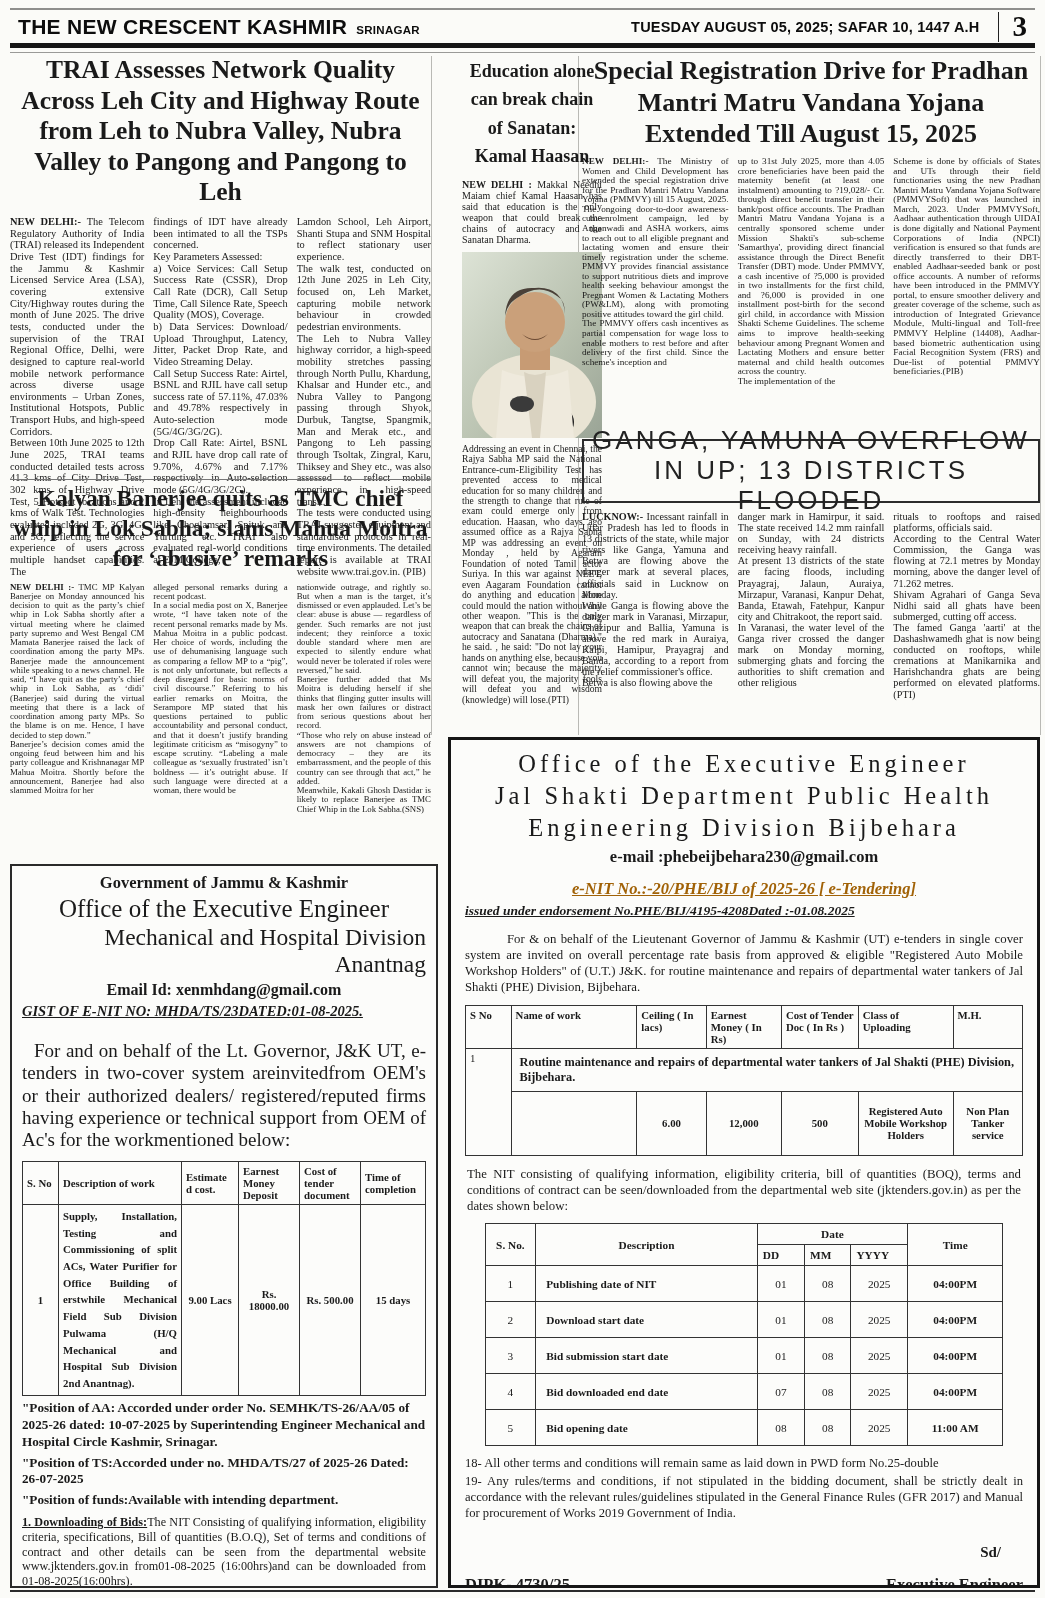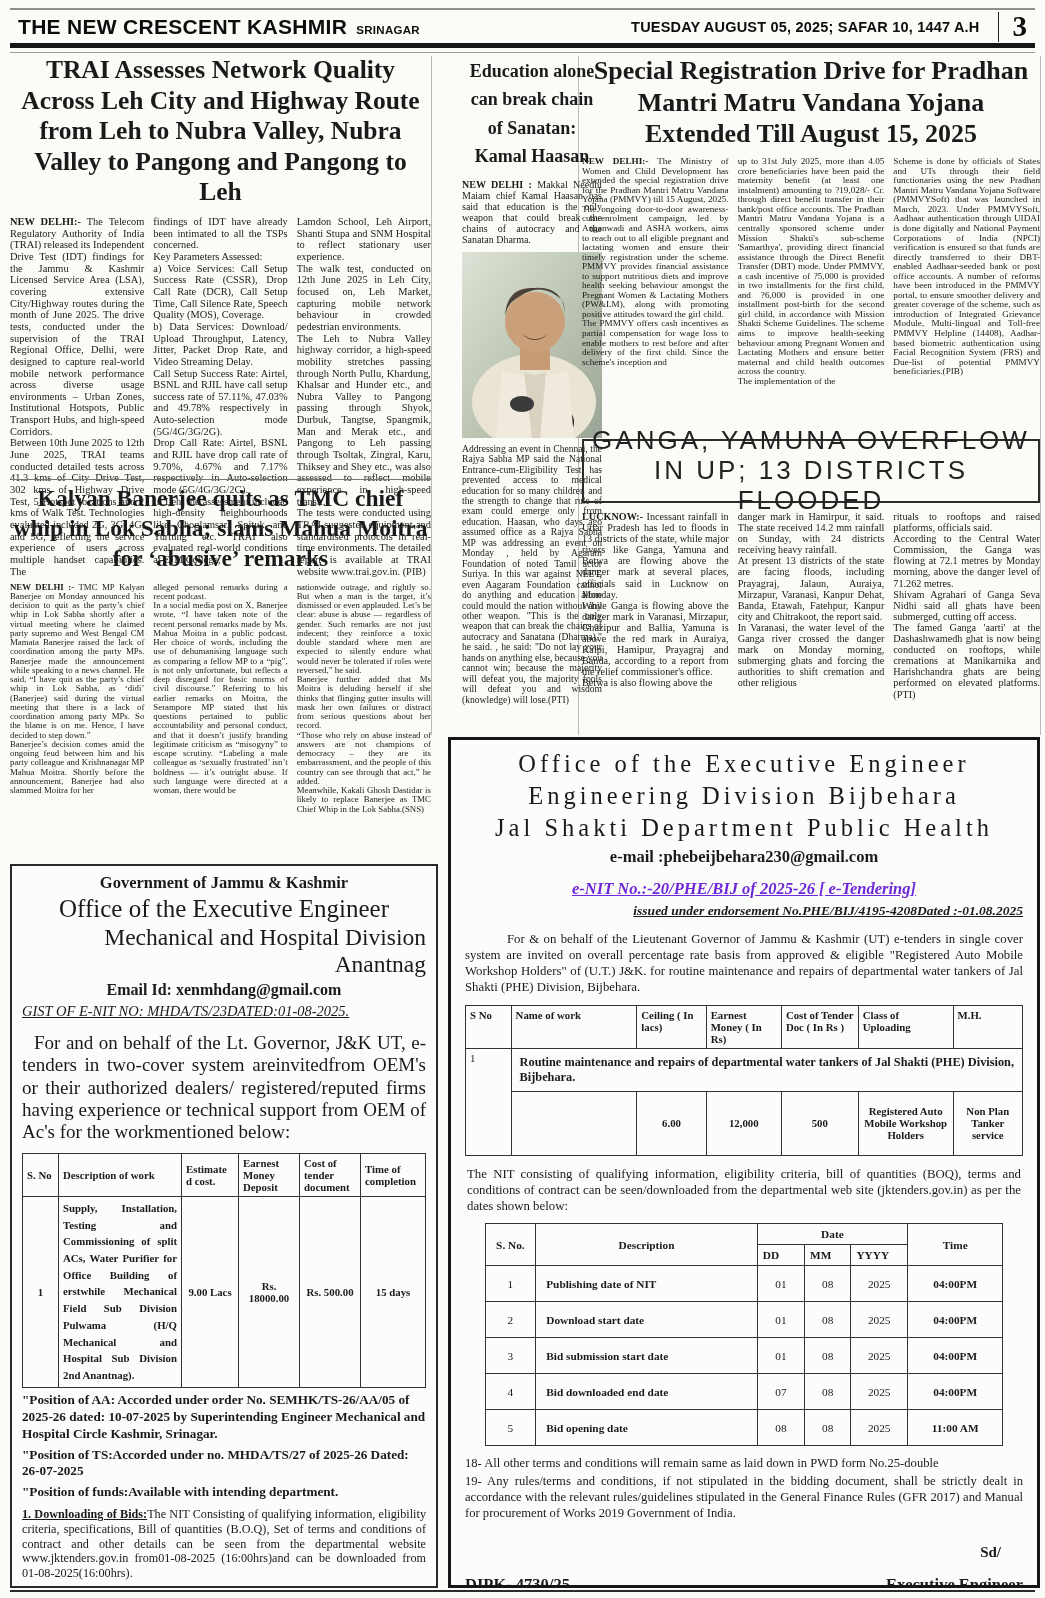--- a/index.html
+++ b/index.html
@@ -51,37 +51,37 @@
              line-height:1.15;color:#222;text-align:center;}
   .sec-gangabody{left:582px;top:511px;width:458px;}
   .ganga-cols .col{font-size:10.2px;line-height:11.1px;}
   
   .box-an{left:10px;top:864px;width:428px;height:724px;border:2px solid #2a2a2a;
           padding:5px 10px;overflow:hidden;background:#fcfcfa;}
   .an-gov{text-align:center;font-weight:bold;font-size:16.5px;margin-top:2px;}
   .an-office{text-align:center;font-size:25px;line-height:1.15;margin-top:2px;}
   .an-division{text-align:right;font-size:23.5px;line-height:1.15;margin-bottom:3px;}
   .an-email{text-align:center;font-weight:bold;font-size:16px;margin:3px 0;}
-  .an-gist{font-weight:normal;font-style:italic;text-decoration:underline;font-size:14.5px;margin:4px 0 12px;}
+  .an-gist{font-weight:bold;font-style:italic;text-decoration:underline;font-size:14.5px;margin:4px 0 20px;}
   .an-intro{font-size:19px;line-height:1.18;text-align:justify;text-indent:12px;margin-bottom:9px;}
   .an-table{width:100%;border-collapse:collapse;font-size:10.8px;font-weight:bold;}
   .an-table th,.an-table td{border:1.5px solid #333;padding:3px 4px;vertical-align:middle;text-align:left;}
   .an-table td.c{text-align:center;}
   .an-table td.desc{text-align:justify;line-height:1.55;}
   .an-pos{font-weight:bold;font-size:13.2px;line-height:1.28;margin-top:4px;}
   .an-items{margin-top:6px;}
   .an-item{font-size:12.2px;line-height:1.2;text-align:justify;margin-top:6px;}
   .an-item .lbl{font-weight:bold;text-decoration:underline;}
   
   .box-bij{left:448px;top:737px;width:592px;height:851px;border:3px solid #161616;
            padding:8px 14px;overflow:hidden;background:#fcfcfa;}
   .bij-office{text-align:center;font-size:24.5px;letter-spacing:4px;line-height:1.3;}
   .bij-email{text-align:center;font-weight:bold;font-size:16.5px;margin:3px 0 12px;}
-  .bij-nit1{text-align:center;font-weight:bold;font-style:italic;text-decoration:underline;font-size:16.5px;color:#6d28d9;}
-  .bij-nit2{text-align:right;font-weight:bold;font-style:italic;text-decoration:underline;font-size:13.5px;margin:4px 0 12px;}
+  .bij-nit1{text-align:center;font-weight:bold;font-style:italic;text-decoration:underline;font-size:16.5px;color:#a16207;}
+  .bij-nit2{text-align:left;font-weight:bold;font-style:italic;text-decoration:underline;font-size:13.5px;margin:4px 0 12px;}
   .bij-intro{font-size:12.8px;line-height:1.27;text-align:justify;text-indent:42px;margin-bottom:9px;}
   .bij-t1{width:100%;border-collapse:collapse;font-size:10.8px;}
   .bij-t1 th,.bij-t1 td{border:1.5px solid #333;padding:3px 4px;vertical-align:top;text-align:left;}
   .bij-t1 th{font-weight:bold;}
   .bij-t1 td.c{text-align:center;vertical-align:middle;}
   .bij-t1 td.b{font-weight:bold;}
   .bij-t1 .workdesc{font-size:12.3px;font-weight:bold;text-align:justify;padding:6px 8px;}
   .bij-nitpara{font-size:12.8px;line-height:1.27;text-align:justify;margin:10px 2px 9px;}
   .bij-t2{width:93%;margin:0 auto;border-collapse:collapse;font-size:11.3px;}
   .bij-t2 th,.bij-t2 td{border:1.5px solid #333;padding:4px 5px;text-align:center;vertical-align:middle;}
@@ -247,22 +247,22 @@
     <div class="an-items">
       <div class="an-item"><span class="lbl">1. Downloading of Bids:</span><span>The NIT Consisting of qualifying information, eligibility criteria, specifications, Bill of quantities (B.O.Q), Set of terms and conditions of contract and other details can be seen from the departmental website www.jktenders.gov.in from01-08-2025 (16:00hrs)and can be downloaded from 01-08-2025(16:00hrs).</span></div>
       <div class="an-item"><span class="lbl">2. Uploading:</span><span> The bidders shall deposit their bids in electronic format on the above web site 01-08-2025(18:00hrs)to 21-08-2025 (14:00hrs) in two (02) covers.</span></div>
       <div class="an-item"><span class="lbl">3. Opening of Bids:</span><span> The bids received up to due date and time shall be opened on 22-08-2025 at(14.00hrs).</span></div>
     </div>
 
   </section>
 
   <section class="sec box-bij">
     <div class="bij-office">Office of the Executive Engineer</div>
+    <div class="bij-office">Jal Shakti Department Public Health</div>
     <div class="bij-office">Engineering Division Bijbehara</div>
-    <div class="bij-office">Jal Shakti Department Public Health</div>
     <div class="bij-email">e-mail :phebeijbehara230@gmail.com</div>
     <div class="bij-nit1">e-NIT No.:-20/PHE/BIJ of 2025-26 [ e-Tendering]</div>
     <div class="bij-nit2">issued under endorsement No.PHE/BIJ/4195-4208Dated :-01.08.2025</div>
     <div class="bij-intro">For &amp; on behalf of the Lieutenant Governor of Jammu &amp; Kashmir (UT) e-tenders in single cover system are invited on overall percentage rate basis from approved &amp; eligible "Registered Auto Mobile Workshop Holders" of (U.T.) J&amp;K.  for  routine maintenance and repairs of departmental water tankers of Jal Shakti (PHE) Division, Bijbehara.</div>
 
     <table class="bij-t1">
       <tbody>
           <tr>
         <th style="width:38px;">S No</th>
         <th style="width:122px;">Name of work</th>

